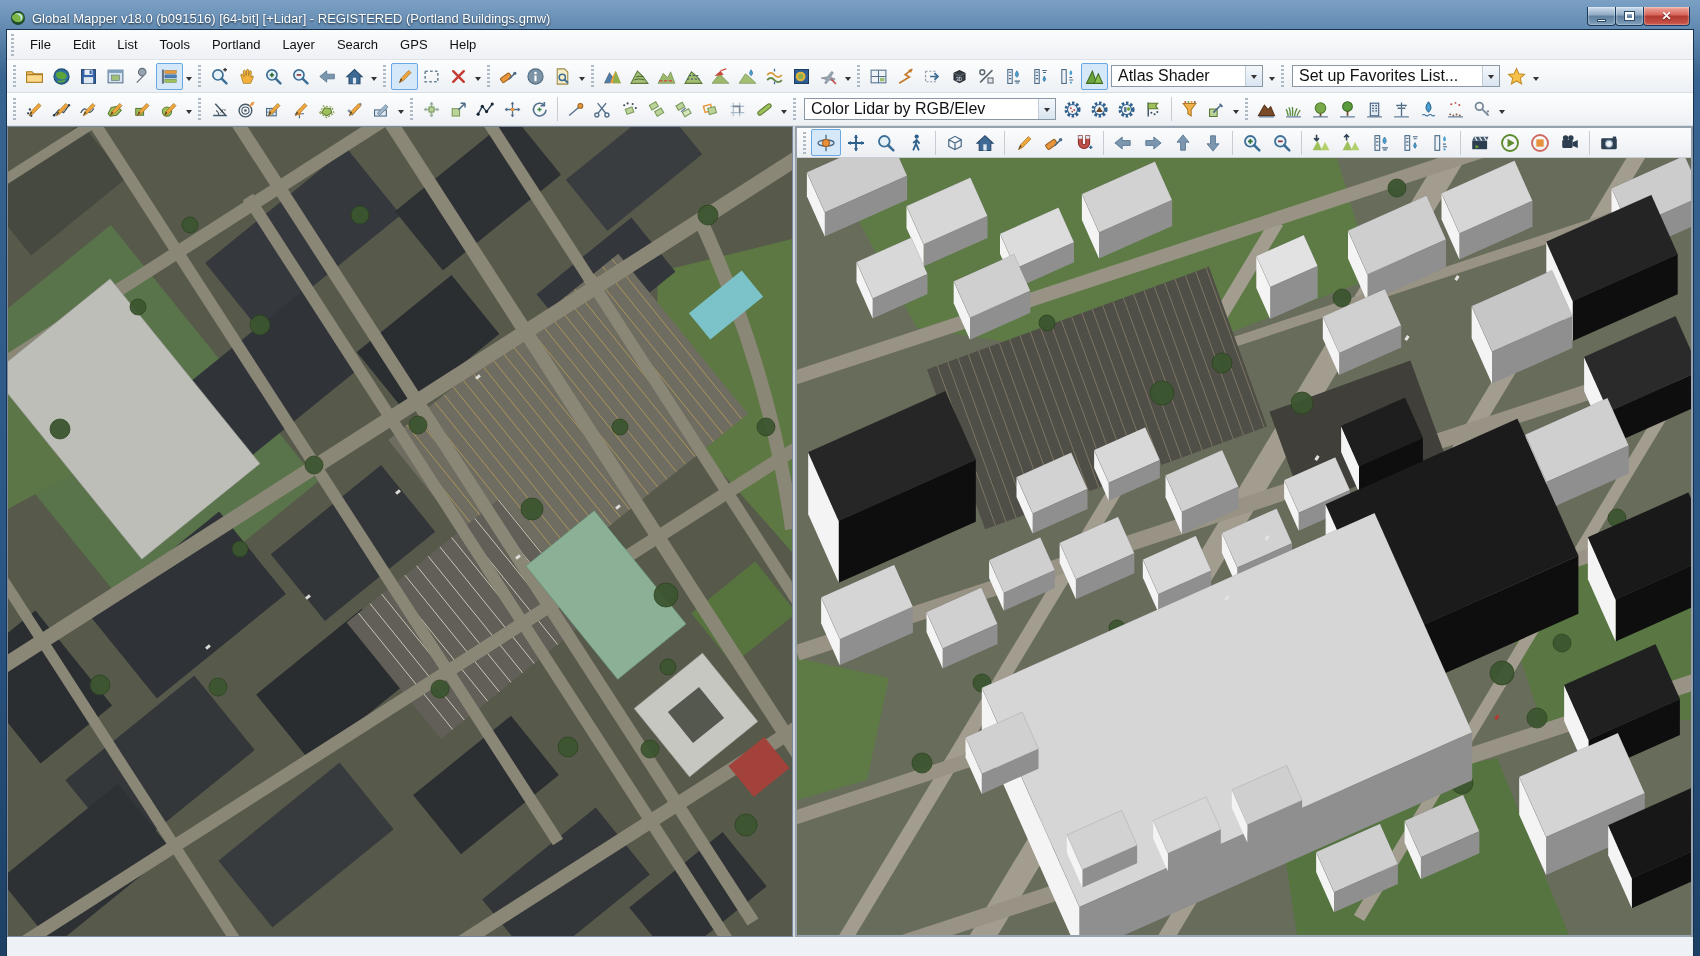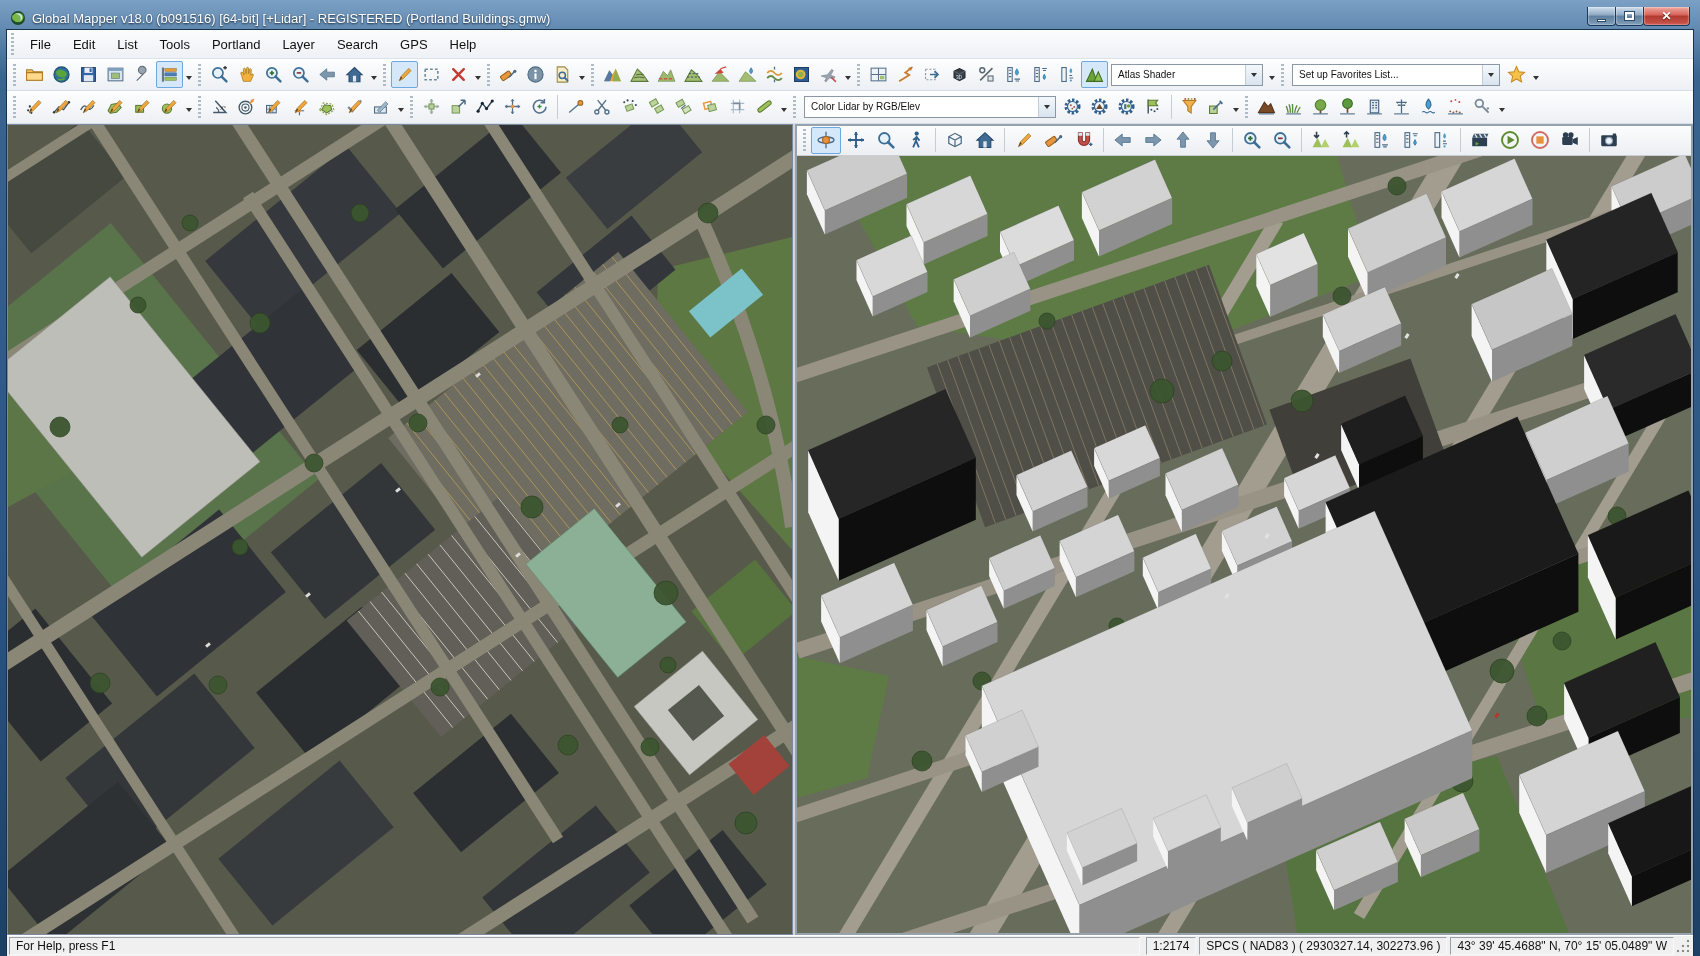--- a/index.html
+++ b/index.html
@@ -19,21 +19,21 @@
   .menubar { height:30px; background:linear-gradient(180deg,#fbfcfd,#eef1f5); display:flex; align-items:center; font-size:13px; color:#111; border-bottom:1px solid #dde2e8; }
   .menu-item { padding:4px 11px; cursor:default; }
   .grip { width:5px; height:22px; margin:0 4px 0 3px; background-image:repeating-linear-gradient(180deg,#aebac6 0 2px,transparent 2px 4px); background-size:3px 100%; background-repeat:no-repeat; background-position:center; flex:0 0 auto; }
   .toolbar { height:33px; background:linear-gradient(180deg,#fdfefe,#edf0f4); display:flex; align-items:center; border-bottom:1px solid #d9dee4; padding:0 2px; }
   .tbtn { width:27px; height:27px; border:1px solid transparent; background:transparent; display:flex; align-items:center; justify-content:center; border-radius:2px; padding:0; flex:0 0 auto; }
   .tbtn svg { width:19px; height:19px; }
   .tbtn.active { border-color:#6ba7e0; background:#d5e8fa; }
   .tsep { width:1px; height:24px; background:#c6ccd4; margin:0 4px; flex:0 0 auto; }
   .dd { width:11px; height:24px; display:flex; align-items:flex-end; justify-content:center; padding-bottom:4px; flex:0 0 auto; }
   .dd::after { content:""; border:3.5px solid transparent; border-top:4px solid #333; }
-  .combo { height:22px; background:#fff; border:1px solid #8a98a6; display:flex; align-items:center; font-size:10px; color:#111; margin:0 3px; flex:0 0 auto; }
+  .combo { height:22px; background:#fff; border:1px solid #8a98a6; display:flex; align-items:center; font-size:16px; color:#111; margin:0 3px; flex:0 0 auto; }
   .combo .cval { padding:0 6px; flex:1; white-space:nowrap; overflow:hidden; }
   .combo .carr { width:17px; align-self:stretch; border-left:1px solid #c3ccd4; background:linear-gradient(180deg,#f4f8fc,#d8e4ef); display:flex; align-items:center; justify-content:center; }
   .combo .carr::after { content:""; border:3.5px solid transparent; border-top:4px solid #333; margin-top:4px; }
   
   .maparea { height:811px; display:flex; background:#d4d7dc; }
   .pane2d { width:786px; height:811px; border:1px solid #7a8aa0; background:#565949; position:relative; }
   .pane2d svg { display:block; }
   .splitter { width:4px; height:811px; background:#d4d7dc; }
   .pane3dwin { width:898px; height:811px; border:2px solid #96a2ae; background:#eef1f5; display:flex; flex-direction:column; }
   .toolbar3d { height:30px; background:linear-gradient(180deg,#fbfcfd,#eceff3); border-bottom:1px solid #c9ced5; display:flex; align-items:center; padding:0 2px; }
@@ -1388,21 +1388,14 @@
             <polygon points="519.1,694.1 583.0,665.7 600.9,705.9 537.0,734.3" fill="#cfcfcf" stroke="#00000033" stroke-width="0.5"></polygon>
             <rect x="517.5" y="298.5" width="5" height="3" fill="#e2e2e2" transform="rotate(-57 520 300)"></rect>
             <rect x="467.5" y="378.5" width="5" height="3" fill="#e2e2e2" transform="rotate(-57 470 380)"></rect>
             <rect x="427.5" y="438.5" width="5" height="3" fill="#e2e2e2" transform="rotate(-57 430 440)"></rect>
             <rect x="607.5" y="178.5" width="5" height="3" fill="#e2e2e2" transform="rotate(-57 610 180)"></rect>
             <rect x="657.5" y="118.5" width="5" height="3" fill="#e2e2e2" transform="rotate(-57 660 120)"></rect>
             <rect x="698" y="558" width="5" height="3" fill="#b03a30" transform="rotate(-57 700 560)"></rect>
           </svg>
       </div>
     </div>
-    <div class="statusbar">
-      <div class="scell fill">For Help, press F1</div>
-      <div class="scell r">1:2174</div>
-      <div class="scell r">SPCS ( NAD83 ) ( 2930327.14, 302273.96 )</div>
-      <div class="scell r">43° 39' 45.4688" N, 70° 15' 05.0489" W</div>
-      <div class="resize-grip"></div>
-    </div>
   </div>
 </div>
 
 </body></html>

